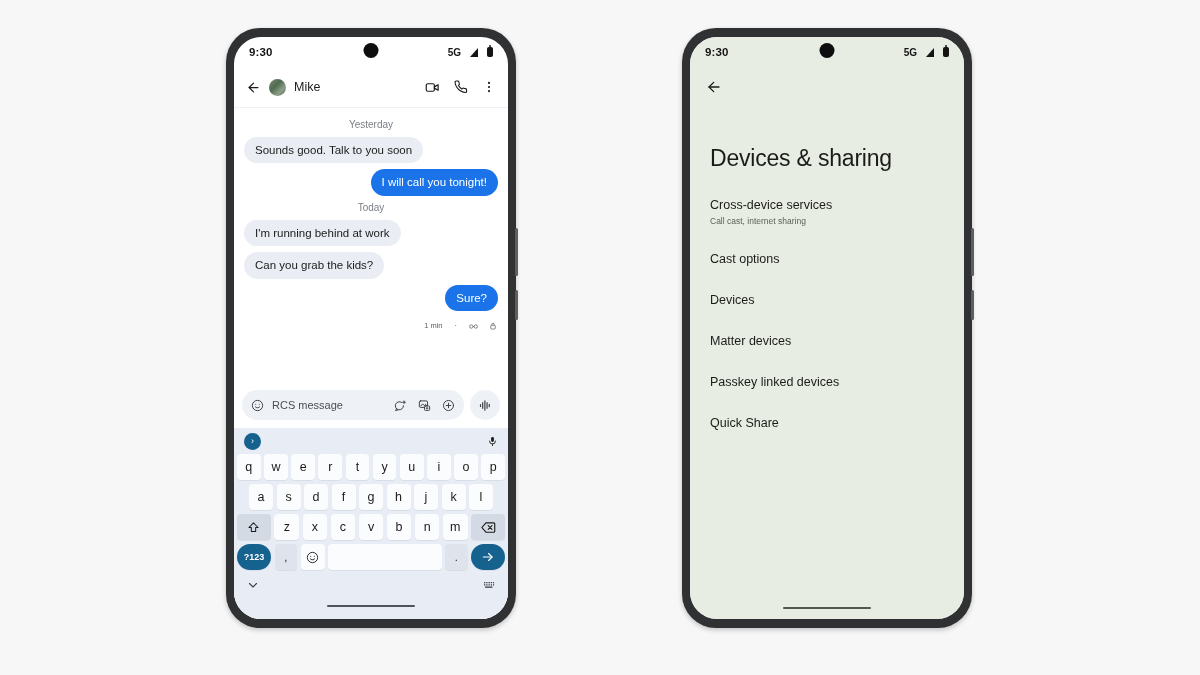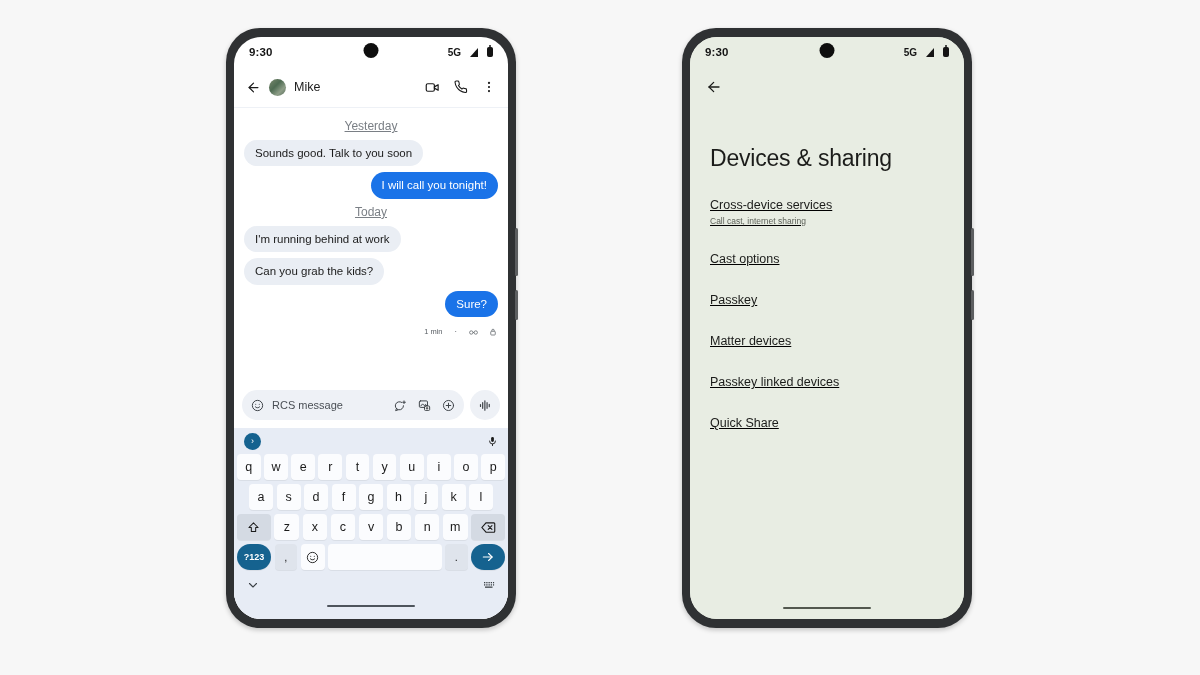--- a/index.html
+++ b/index.html
@@ -90,23 +90,22 @@
   }
   .contact-name { font-size: 12.5px; color: #1b1b1b; }
   .appbar-actions { margin-left: auto; display: flex; align-items: center; gap: 14px; }
 
   .thread {
     flex: 1 1 auto; overflow: hidden;
     background: #fff; padding: 5px 10px 0;
     border-top: 1px solid #eef1f6;
   }
   .daystamp {
-    text-align: center; font-size: 12px; color: #7a7f85;
+    text-align: center; font-size: 10px; color: #7a7f85;
     margin: 6px 0 7px;
-    text-decoration: underline;
   }
   .row { display: flex; margin-bottom: 6px; }
   .row.out { justify-content: flex-end; }
   .row.in { justify-content: flex-start; }
   .bubble {
     max-width: 78%;
     padding: 6px 11px;
     border-radius: 16px;
     font-size: 11.5px; line-height: 1.25;
   }
@@ -180,21 +179,21 @@
   .navpill { width: 88px; height: 2.5px; border-radius: 2px; background: #4e545c; }
 
   
   .set-screen { height: calc(100% - 30px); background: #e8ede3; display: flex; flex-direction: column; }
   .set-top { height: 40px; display: flex; align-items: center; padding: 0 16px; }
   .set-title {
     font-size: 23px; color: #1b1c1a; font-weight: normal;
     padding: 38px 20px 0; letter-spacing: -0.2px;
   }
   .set-list { padding: 26px 20px 0; flex: 1 1 auto; }
-  .set-item { margin-bottom: 26px; text-decoration: underline; }
+  .set-item { margin-bottom: 26px; }
   .set-item-title { font-size: 12.5px; color: #1b1c1a; line-height: 1.2; }
   .set-item-sub { font-size: 8.5px; color: #5d6159; margin-top: 3px; }
   .set-navbar { height: 22px; display: flex; align-items: center; justify-content: center; }
   .set-navbar .navpill { background: #53584f; }
 </style>
 </head>
 <body>
 
 <div class="stage">
 
@@ -465,21 +464,21 @@
 
         <div class="set-list">
           <div class="set-item">
             <div class="set-item-title">Cross-device services</div>
             <div class="set-item-sub">Call cast, internet sharing</div>
           </div>
           <div class="set-item">
             <div class="set-item-title">Cast options</div>
           </div>
           <div class="set-item">
-            <div class="set-item-title">Passkey</div>
+            <div class="set-item-title">Devices</div>
           </div>
           <div class="set-item">
             <div class="set-item-title">Matter devices</div>
           </div>
           <div class="set-item">
             <div class="set-item-title">Passkey linked devices</div>
           </div>
           <div class="set-item">
             <div class="set-item-title">Quick Share</div>
           </div>

